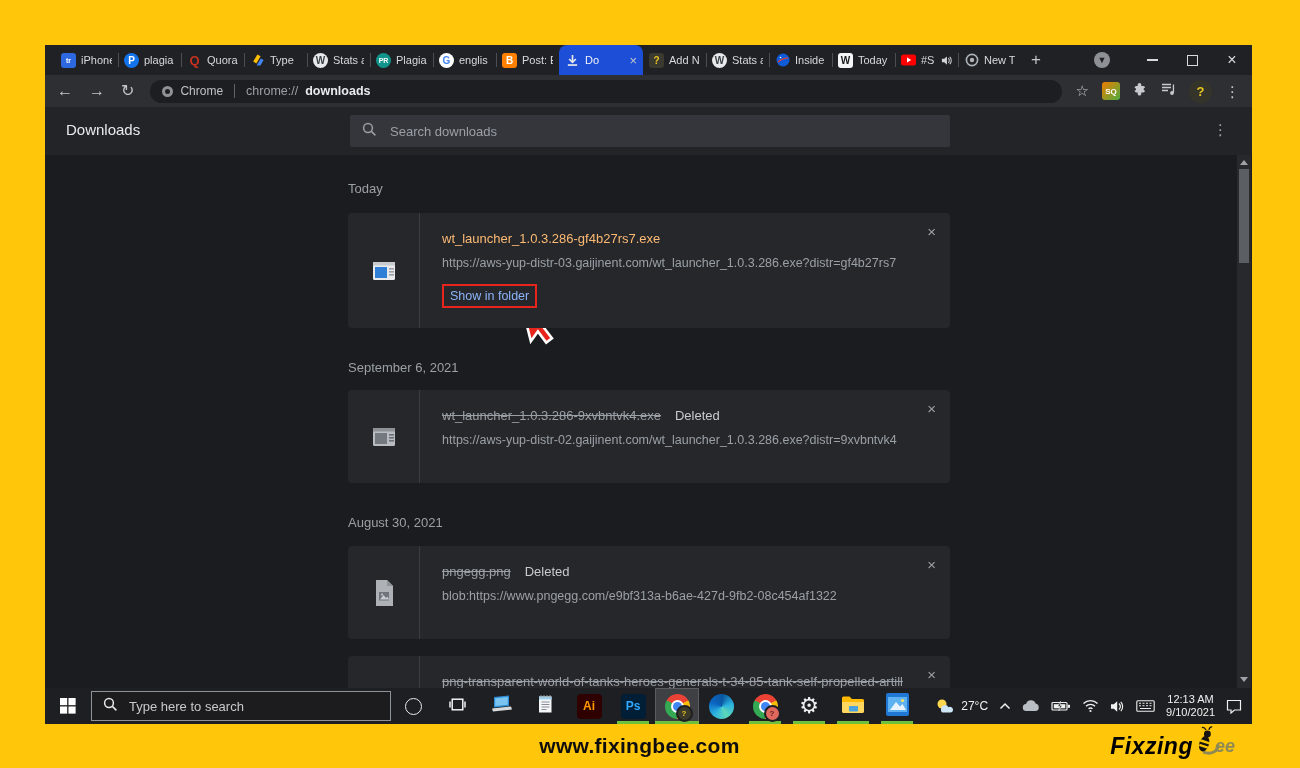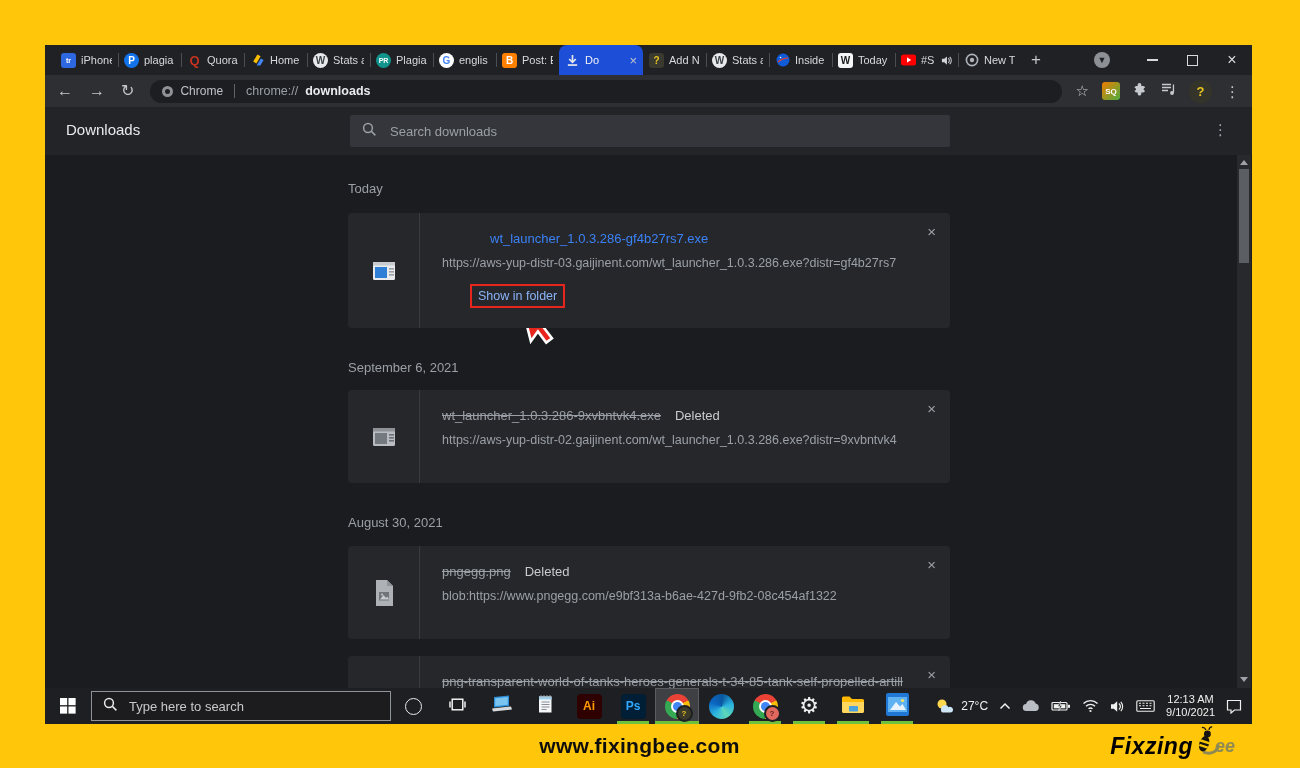--- a/index.html
+++ b/index.html
@@ -46,25 +46,25 @@
   .searchbox input{background:transparent;border:none;outline:none;color:#dfe2e6;font-size:13px;width:100%;font-family:inherit;}
   .searchbox input::placeholder{color:#9aa0a6;}
   .hdr-kebab{position:absolute;right:24px;top:15px;color:#9aa0a6;font-size:15px;}
   
   .content{position:absolute;left:0;top:110px;right:0;bottom:0;background:#1b1c1f;}
   .section-label{position:absolute;left:303px;font-size:13px;color:#9aa0a6;}
   .card{position:absolute;left:303px;width:602px;background:#26272b;border-radius:4px;display:flex;overflow:hidden;}
   .icon-cell{width:71px;flex:none;border-right:1px solid #3b3c40;display:flex;align-items:center;justify-content:center;}
   .card-body{flex:1;position:relative;padding:16px 40px 0 22px;min-width:0;}
   .file-name{font-size:13px;word-break:break-all;}
-  .file-name.link{color:#3b82f6;cursor:pointer;margin-left:48px;}
+  .file-name.link{color:#fdba74;cursor:pointer;}
   .file-name.struck{color:#9aa0a6;text-decoration:line-through;}
   .status{color:#c8cbce;font-size:13px;margin-left:14px;text-decoration:none;display:inline-block;}
   .file-url{margin-top:9px;font-size:12.5px;color:#9aa0a6;white-space:nowrap;overflow:hidden;}
-  .action-row{margin-top:16px;margin-left:28px;}
+  .action-row{margin-top:16px;}
   .action-link{color:#8ab4f8;font-size:12.5px;padding:3px 6px;border:2px solid transparent;cursor:pointer;}
   .action-link.annotated{border-color:#e8251d;}
   .card-close{position:absolute;top:10px;right:14px;color:#9aa0a6;font-size:15px;cursor:pointer;}
   
   .scrollbar{position:absolute;top:0;bottom:0;right:1px;width:14px;background:#28292d;}
   .sb-up,.sb-down{position:absolute;left:0;width:14px;height:13px;display:flex;align-items:center;justify-content:center;}
   .sb-up{top:1px;}.sb-down{bottom:2px;}
   .tri-up{width:0;height:0;border-left:4px solid transparent;border-right:4px solid transparent;border-bottom:5px solid #9fa3a8;}
   .tri-down{width:0;height:0;border-left:4px solid transparent;border-right:4px solid transparent;border-top:5px solid #9fa3a8;}
   .sb-thumb{position:absolute;left:2px;width:10px;top:14px;height:94px;background:#5b5e63;}
@@ -117,21 +117,21 @@
           <span class="fav" style="color: rgb(197, 51, 31); font-size: 13px;">Q</span>
           <span class="tab-title">Quora</span>
         </div>
         <div class="tab">
           <span class="fav">
             <svg width="14" height="14" viewBox="0 0 14 14">
               <polygon points="2.2,8.6 6.4,1.4 9.6,3.3 5.4,10.5" fill="#fbbc04"></polygon>
               <polygon points="5.6,12.6 9.8,5.4 12.6,7.1 9.4,12.6" fill="#4285f4"></polygon>
             </svg>
           </span>
-          <span class="tab-title">Home</span>
+          <span class="tab-title">Type</span>
         </div>
         <div class="tab">
           <span class="fav" style="background: rgb(231, 233, 235); color: rgb(60, 65, 70); border-radius: 50%; font-size: 10px;">W</span>
           <span class="tab-title">Stats a</span>
         </div>
         <div class="tab">
           <span class="fav" style="background: rgb(17, 148, 140); color: rgb(255, 255, 255); border-radius: 50%; font-size: 7px;">PR</span>
           <span class="tab-title">Plagia</span>
         </div>
         <div class="tab">

